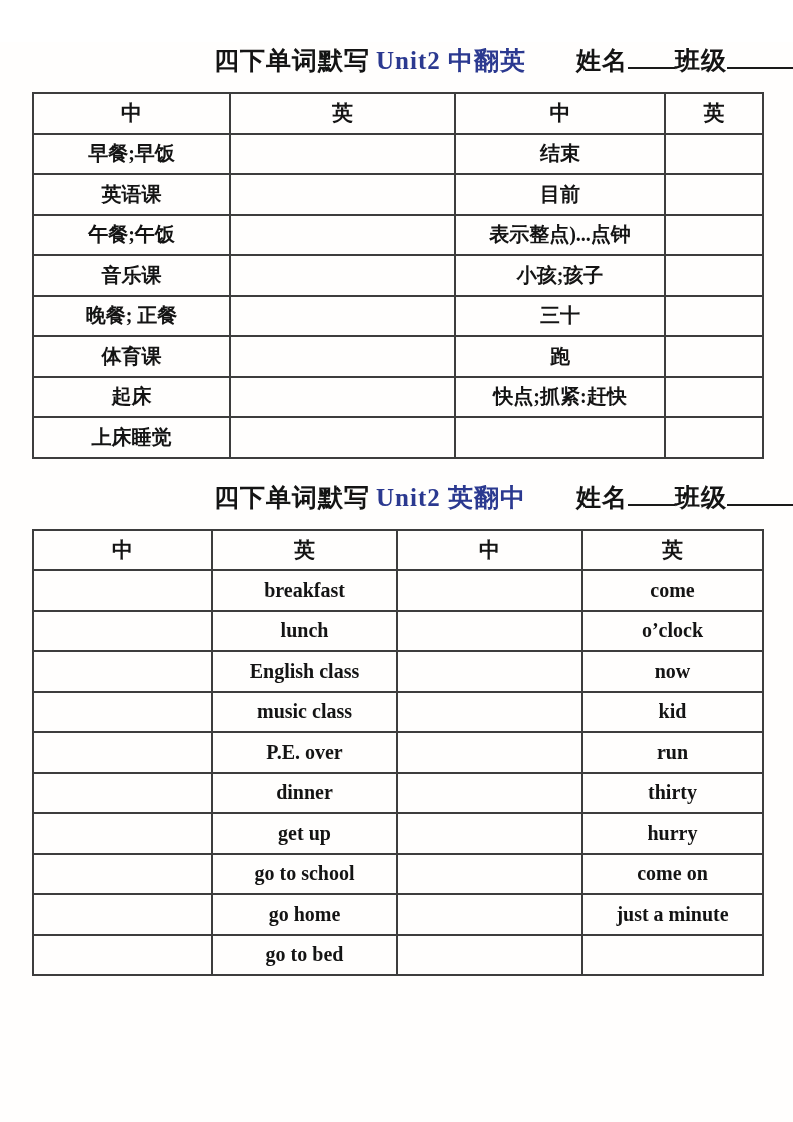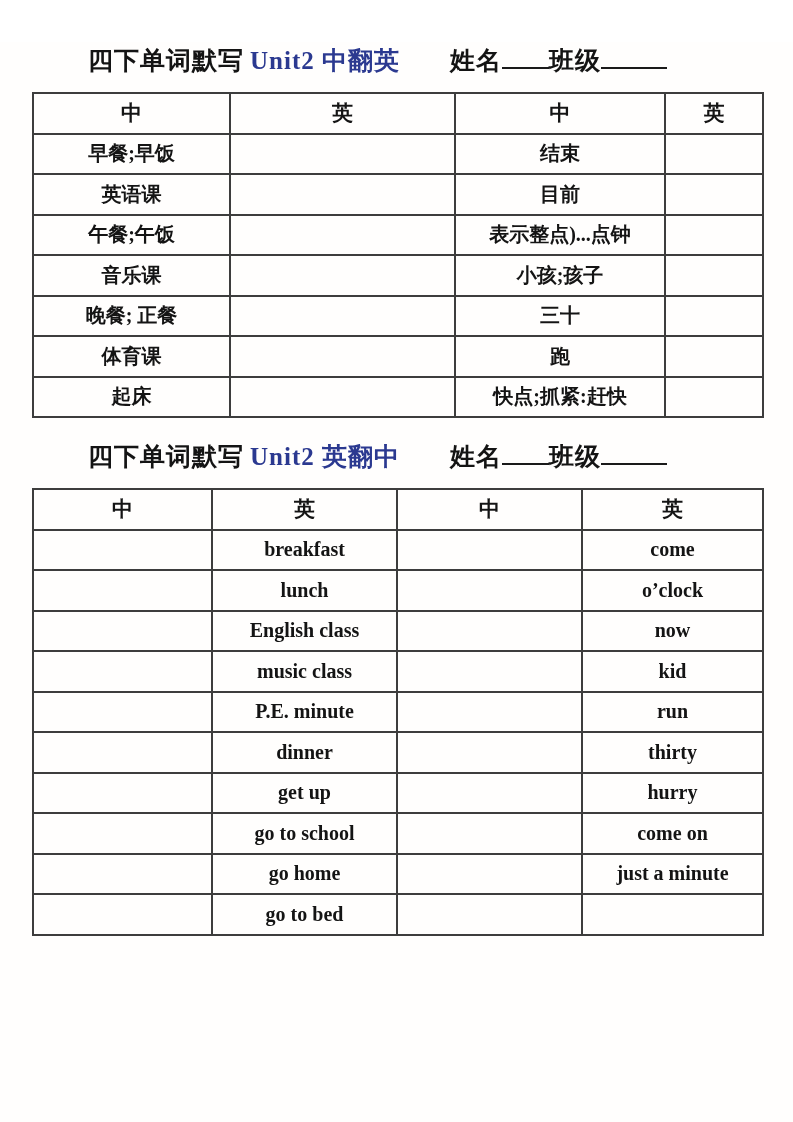--- a/index.html
+++ b/index.html
@@ -20,20 +20,21 @@
     width: 793px;
     height: 1122px;
     background: #fffefd;
   }
   .title-line {
     margin: 42px 0 0 88px;
     font-size: 25px;
     font-weight: bold;
     white-space: nowrap;
     letter-spacing: 1px;
+    text-align: right;
   }
   .title-unit {
     color: #2b3990;
     margin-left: 6px;
   }
   .name-class {
     margin-left: 50px;
   }
   .blank-line {
     display: inline-block;
@@ -140,20 +141,26 @@
           <td></td>
           <td>跑</td>
           <td></td>
         </tr>
         <tr>
           <td>起床</td>
           <td></td>
           <td>快点;抓紧:赶快</td>
           <td></td>
         </tr>
+        <tr>
+          <td>上床睡觉</td>
+          <td></td>
+          <td></td>
+          <td></td>
+        </tr>
       </tbody>
     </table>
 
   <div class="title-line title-2">
     <span>四下单词默写</span><span class="title-unit">Unit2 英翻中</span><span class="name-class"><span>姓名</span><span class="blank-line blank-name"></span><span>班级</span><span class="blank-line blank-class"></span></span>
   </div>
 
   <table class="word-table" id="table2">
     <colgroup>
       <col style="width:179px">
@@ -189,21 +196,21 @@
           <td>now</td>
         </tr>
         <tr>
           <td></td>
           <td>music class</td>
           <td></td>
           <td>kid</td>
         </tr>
         <tr>
           <td></td>
-          <td>P.E. minute</td>
+          <td>P.E. over</td>
           <td></td>
           <td>run</td>
         </tr>
         <tr>
           <td></td>
           <td>dinner</td>
           <td></td>
           <td>thirty</td>
         </tr>
         <tr>

